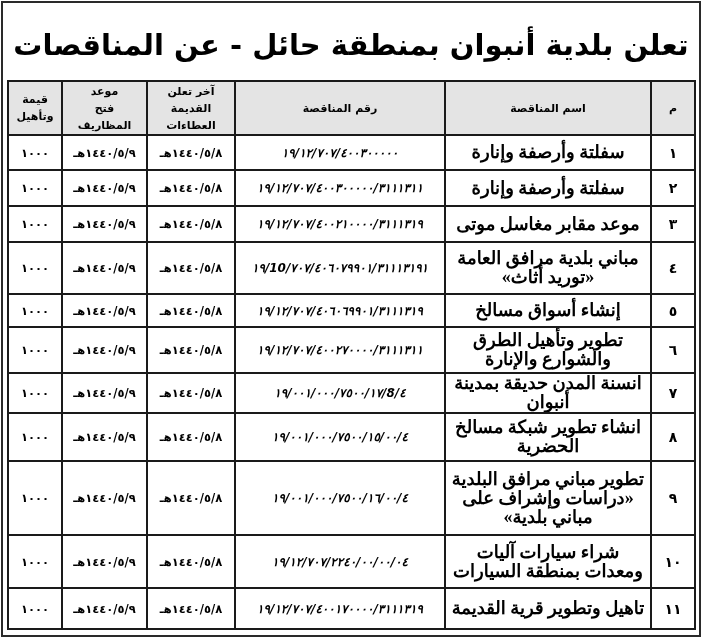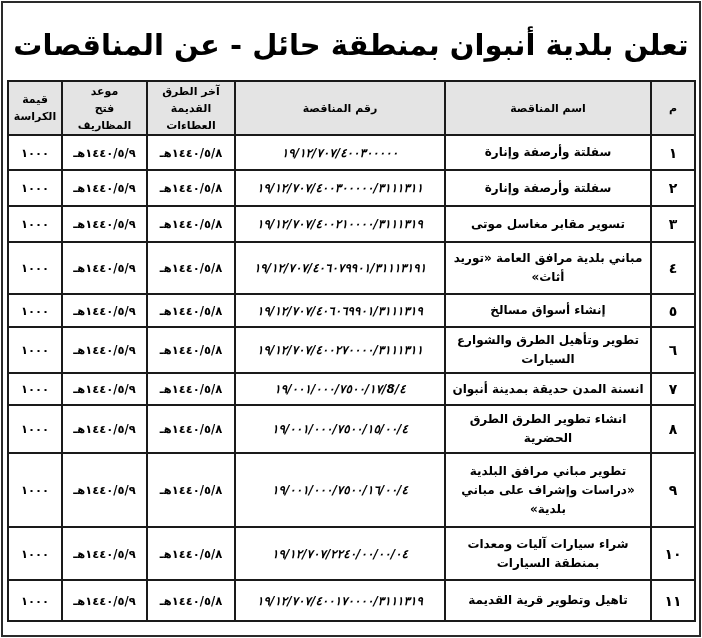--- a/index.html
+++ b/index.html
@@ -62,23 +62,24 @@
       height: 52px;
     }
     table.tenders tbody td {
       background: #ffffff;
     }
     td.num {
       font-size: 14px;
       font-weight: bold;
     }
     td.name {
-      font-size: 12px;
+      font-size: 18px;
       font-weight: bold;
       line-height: 19px;
+      font-family: Liberation Serif, serif;
     }
     td.code {
       font-size: 12px;
       font-weight: bold;
       direction: ltr;
       white-space: nowrap;
       letter-spacing: -0.2px;
       font-style: italic;
     }
     td.date, td.price {
@@ -104,30 +105,30 @@
     <col style="width:88px">
     <col style="width:85px">
     <col style="width:54px">
   </colgroup>
   <thead>
     <tr>
       <th>م</th>
       <th>اسم المناقصة</th>
       <th>رقم المناقصة</th>
       <th>
-        <span class="h-line">آخر الطرق</span>
+        <span class="h-line">آخر تعلن</span>
         <span class="h-line">القديمة العطاءات</span>
       </th>
       <th>
         <span class="h-line">موعد</span>
         <span class="h-line">فتح المظاريف</span>
       </th>
       <th>
         <span class="h-line">قيمة</span>
-        <span class="h-line">الكراسة</span>
+        <span class="h-line">وتأهيل</span>
       </th>
     </tr>
   </thead>
   <tbody>
     <tr style="height:35px">
       <td class="num">١</td>
       <td class="name">سفلتة وأرصفة وإنارة</td>
       <td class="code">١٩/١٢/٧٠٧/٤٠٠٣٠٠٠٠٠</td>
       <td class="date">١٤٤٠/٥/٨هـ</td>
       <td class="date">١٤٤٠/٥/٩هـ</td>
@@ -136,61 +137,61 @@
     <tr style="height:36px">
       <td class="num">٢</td>
       <td class="name">سفلتة وأرصفة وإنارة</td>
       <td class="code">١٩/١٢/٧٠٧/٤٠٠٣٠٠٠٠٠/٣١١١٣١١</td>
       <td class="date">١٤٤٠/٥/٨هـ</td>
       <td class="date">١٤٤٠/٥/٩هـ</td>
       <td class="price">١٠٠٠</td>
     </tr>
     <tr style="height:36px">
       <td class="num">٣</td>
-      <td class="name">تسوير مقابر مغاسل موتى</td>
+      <td class="name">موعد مقابر مغاسل موتى</td>
       <td class="code">١٩/١٢/٧٠٧/٤٠٠٢١٠٠٠٠/٣١١١٣١٩</td>
       <td class="date">١٤٤٠/٥/٨هـ</td>
       <td class="date">١٤٤٠/٥/٩هـ</td>
       <td class="price">١٠٠٠</td>
     </tr>
     <tr style="height:52px">
       <td class="num">٤</td>
       <td class="name">مباني بلدية مرافق العامة «توريد أثاث»</td>
-      <td class="code">١٩/١٢/٧٠٧/٤٠٦٠٧٩٩٠١/٣١١١٣١٩١</td>
+      <td class="code">١٩/10/٧٠٧/٤٠٦٠٧٩٩٠١/٣١١١٣١٩١</td>
       <td class="date">١٤٤٠/٥/٨هـ</td>
       <td class="date">١٤٤٠/٥/٩هـ</td>
       <td class="price">١٠٠٠</td>
     </tr>
     <tr style="height:33px">
       <td class="num">٥</td>
       <td class="name">إنشاء أسواق مسالخ</td>
       <td class="code">١٩/١٢/٧٠٧/٤٠٦٠٦٩٩٠١/٣١١١٣١٩</td>
       <td class="date">١٤٤٠/٥/٨هـ</td>
       <td class="date">١٤٤٠/٥/٩هـ</td>
       <td class="price">١٠٠٠</td>
     </tr>
     <tr style="height:46px">
       <td class="num">٦</td>
-      <td class="name">تطوير وتأهيل الطرق والشوارع السيارات</td>
+      <td class="name">تطوير وتأهيل الطرق والشوارع والإنارة</td>
       <td class="code">١٩/١٢/٧٠٧/٤٠٠٢٧٠٠٠٠/٣١١١٣١١</td>
       <td class="date">١٤٤٠/٥/٨هـ</td>
       <td class="date">١٤٤٠/٥/٩هـ</td>
       <td class="price">١٠٠٠</td>
     </tr>
     <tr style="height:32px">
       <td class="num">٧</td>
       <td class="name">انسنة المدن حديقة بمدينة أنبوان</td>
       <td class="code">١٩/٠٠١/٠٠٠/٧٥٠٠/١٧/8/٤</td>
       <td class="date">١٤٤٠/٥/٨هـ</td>
       <td class="date">١٤٤٠/٥/٩هـ</td>
       <td class="price">١٠٠٠</td>
     </tr>
     <tr style="height:48px">
       <td class="num">٨</td>
-      <td class="name">انشاء تطوير الطرق الطرق الحضرية</td>
+      <td class="name">انشاء تطوير شبكة مسالخ الحضرية</td>
       <td class="code">١٩/٠٠١/٠٠٠/٧٥٠٠/١٥/٠٠/٤</td>
       <td class="date">١٤٤٠/٥/٨هـ</td>
       <td class="date">١٤٤٠/٥/٩هـ</td>
       <td class="price">١٠٠٠</td>
     </tr>
     <tr style="height:74px">
       <td class="num">٩</td>
       <td class="name">تطوير مباني مرافق البلدية «دراسات وإشراف على مباني بلدية»</td>
       <td class="code">١٩/٠٠١/٠٠٠/٧٥٠٠/١٦/٠٠/٤</td>
       <td class="date">١٤٤٠/٥/٨هـ</td>

